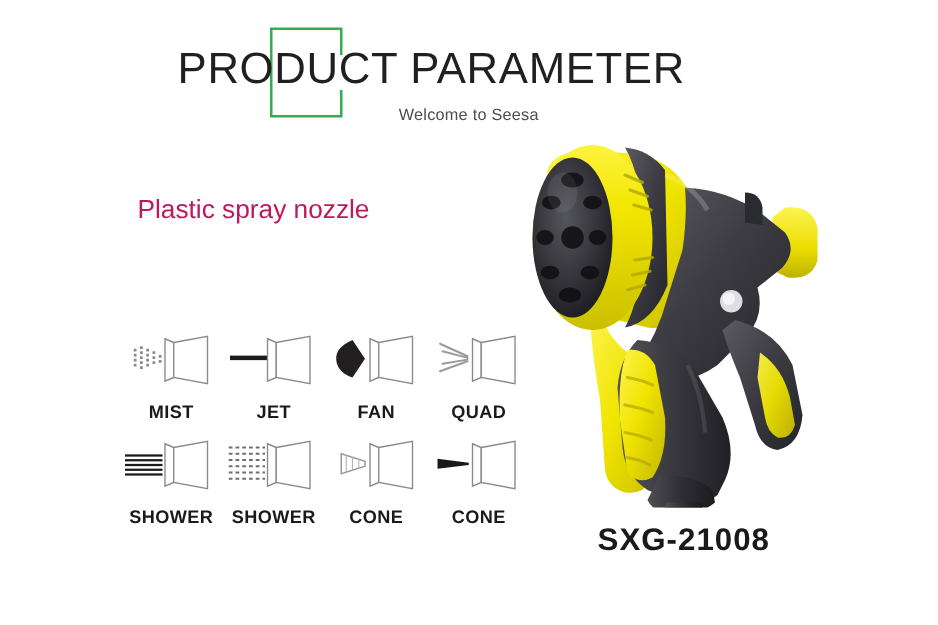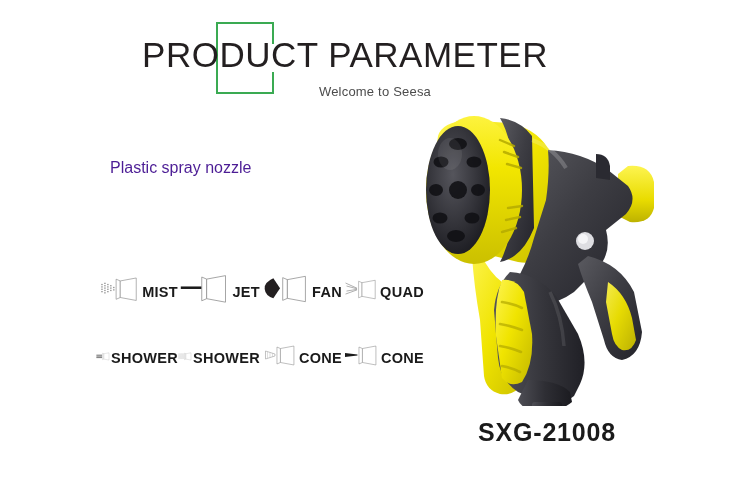--- a/index.html
+++ b/index.html
@@ -65,44 +65,44 @@
     font-weight: 400;
     color: #4c4c4c;
     letter-spacing: 0.2px;
   }
 
   
   #description {
     position: absolute;
     left: 110px;
     top: 154px;
-    font-size: 16px;
+    font-size: 21px;
     line-height: 27px;
-    color: #4c1d95;
+    color: #be185d;
     font-weight: 400;
     white-space: nowrap;
   }
   #description .desc-line { display: block; }
 
   
   #spray-modes {
     position: absolute;
     left: 96px;
     top: 262px;
     width: 330px;
   }
   .spray-row {
     display: flex;
     width: 330px;
     margin-bottom: 8px;
   }
   .spray-cell {
     width: 82px;
     display: flex;
-    flex-direction: row;
+    flex-direction: column;
     align-items: center;
   }
   .spray-icon {
     width: 78px;
     height: 58px;
     display: block;
   }
   .spray-label {
     margin-top: 2px;
     font-size: 14.5px;

